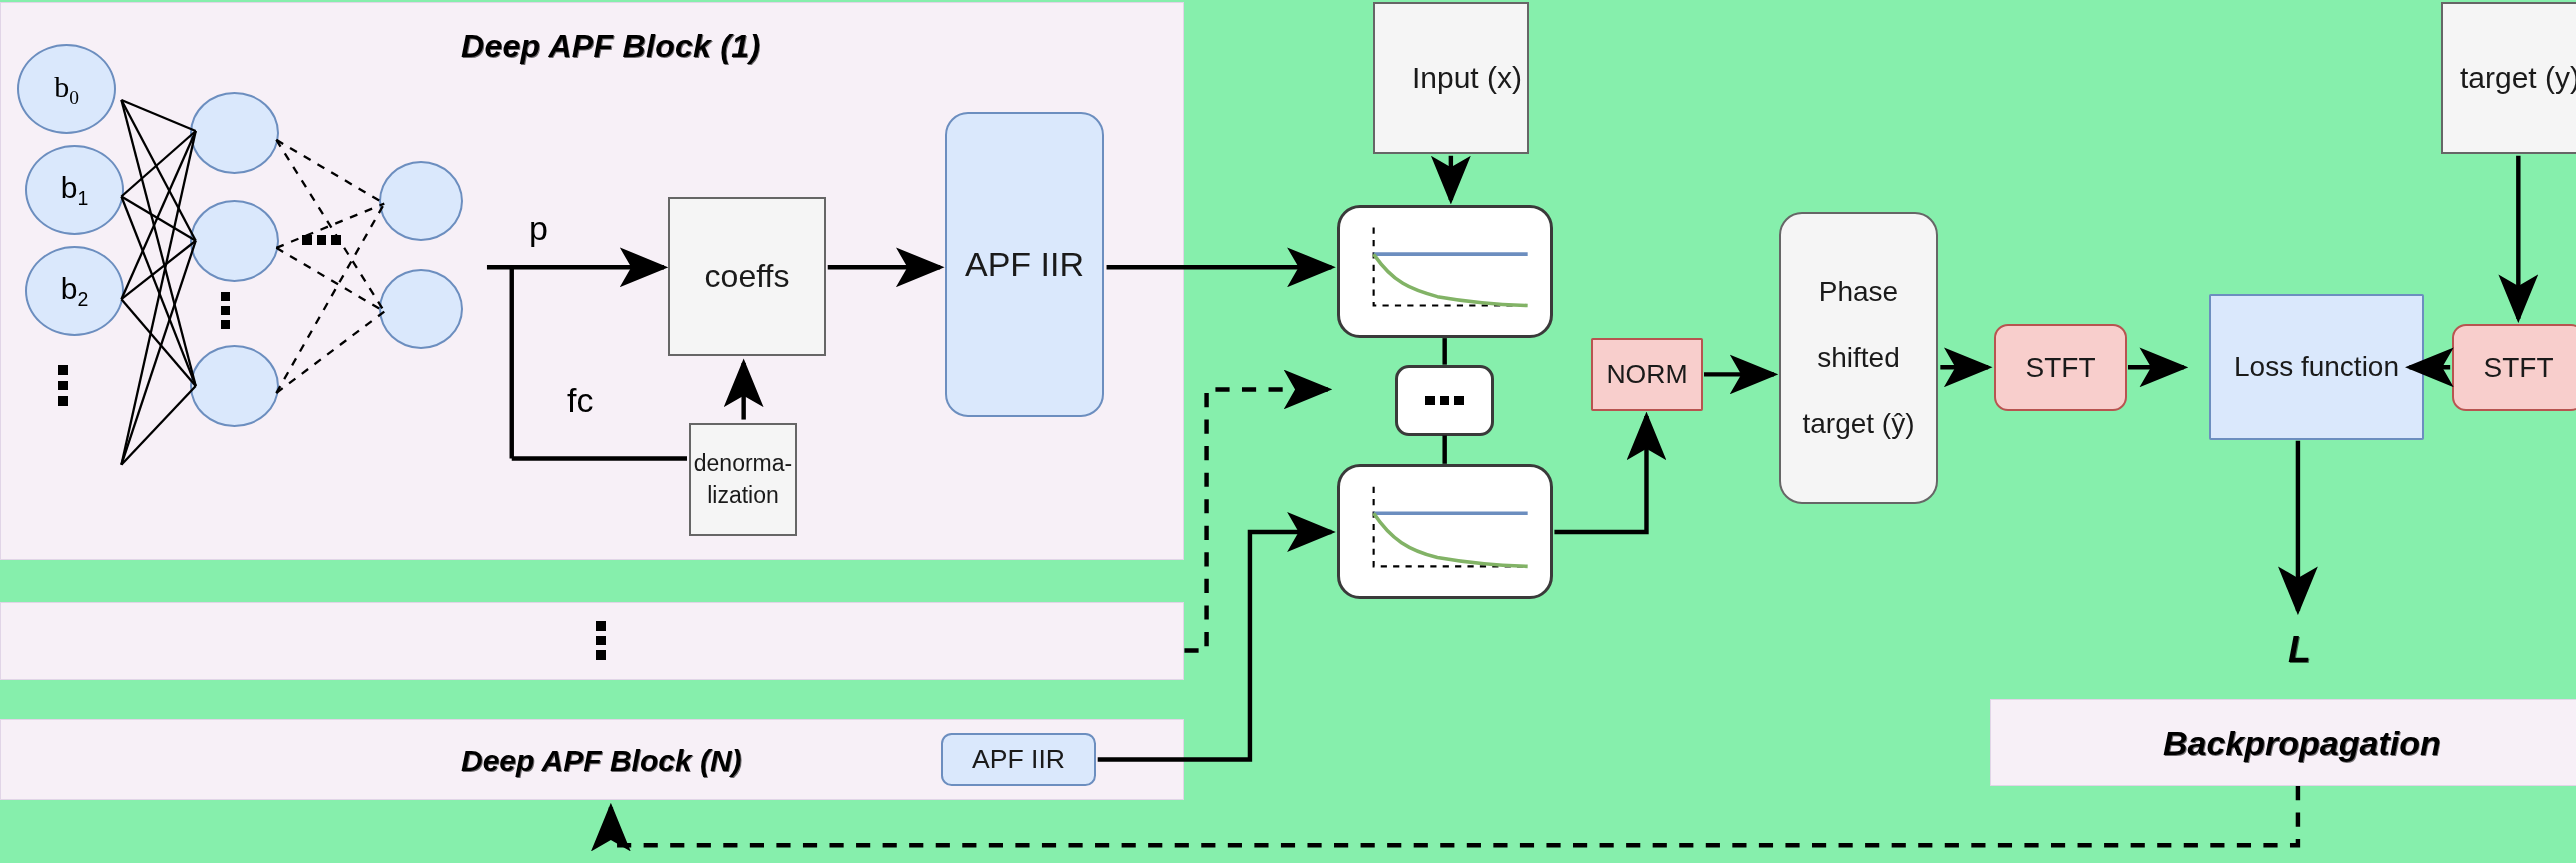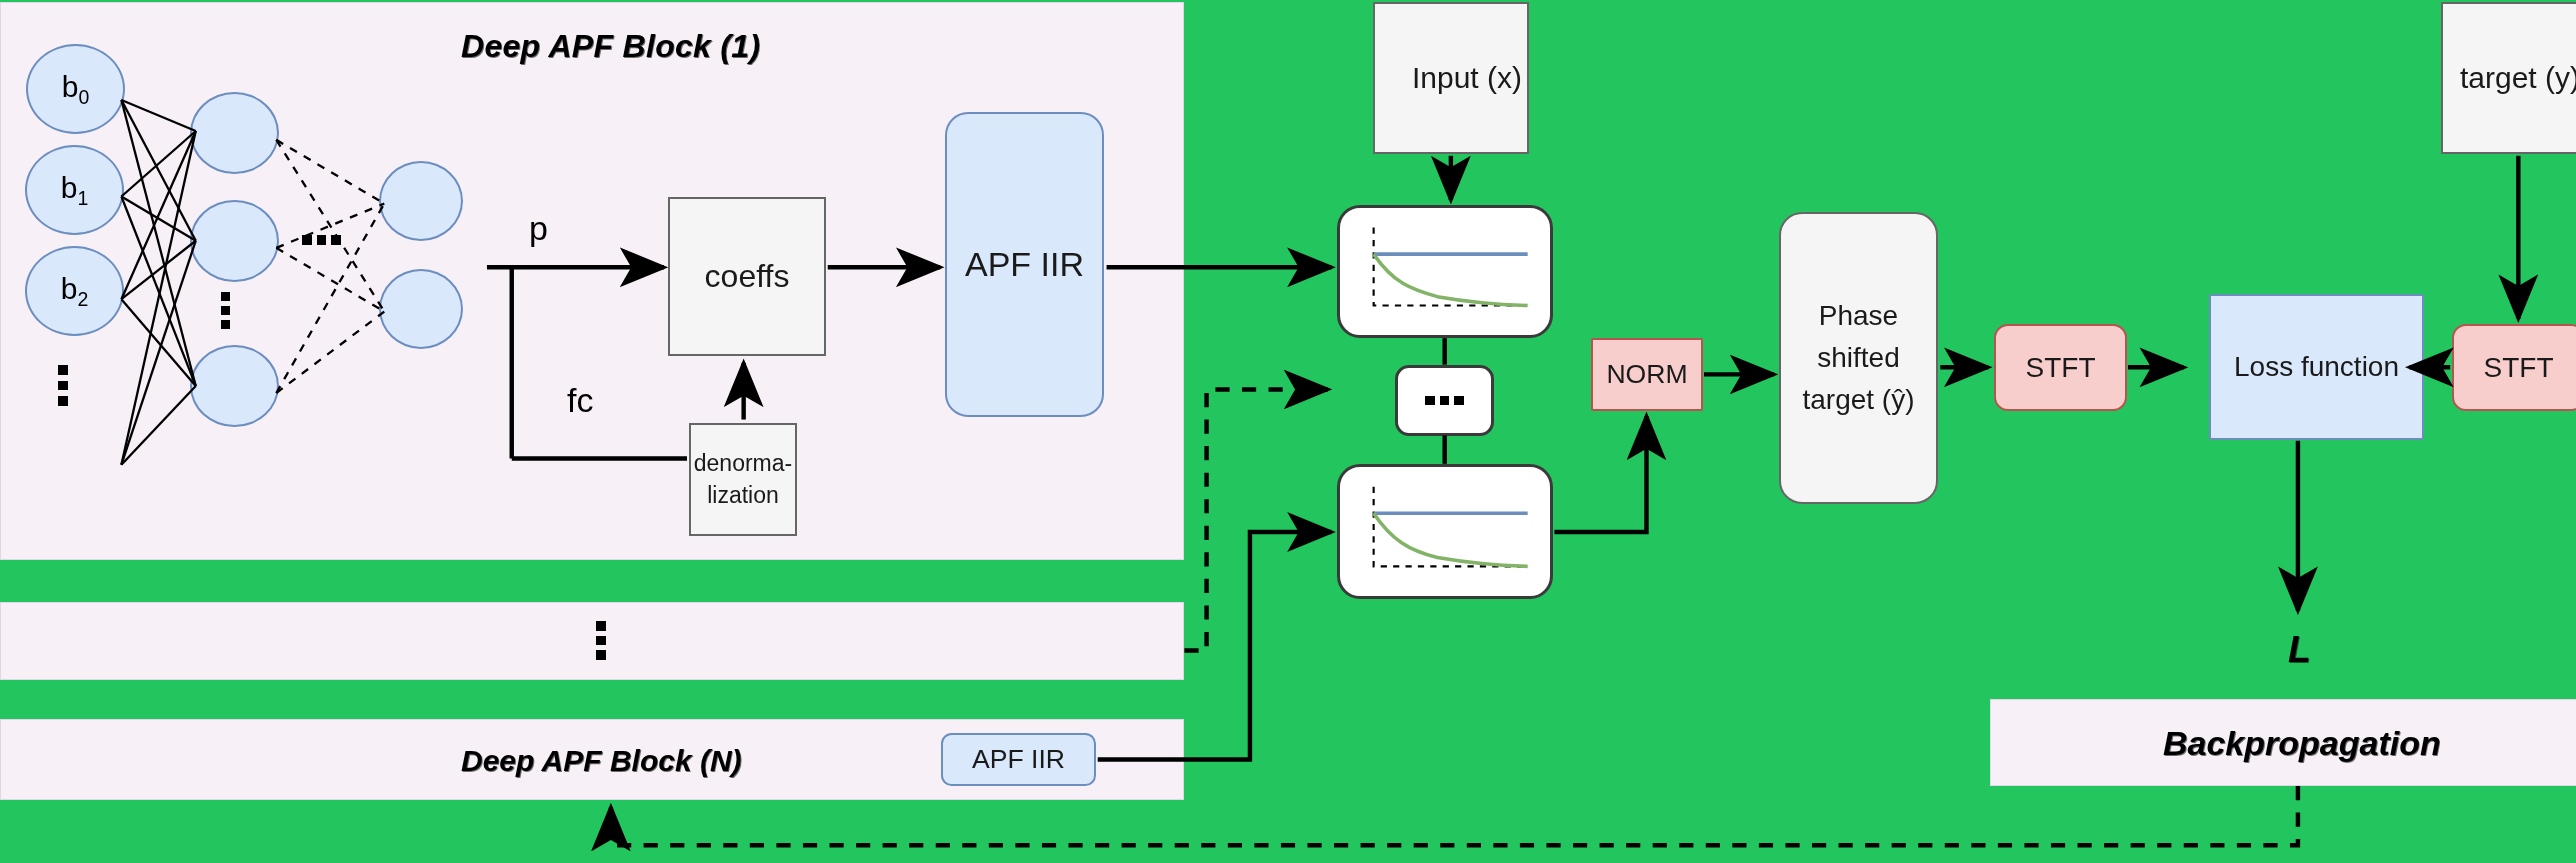--- a/index.html
+++ b/index.html
@@ -1,17 +1,17 @@
 <!DOCTYPE html>
 <html style="font-size:14px"><head>
 <meta charset="utf-8">
 <style>
   html,body{margin:0;padding:0;background:#ffffff;}
   body{width:2576px;height:863px;font-family:"Liberation Sans",sans-serif;}
-  #stage{position:relative;width:2576px;height:863px;overflow:hidden;background:#22c55e;}
+  #stage{position:relative;width:2576px;height:863px;overflow:hidden;background:#86efac;}
 
   .abs{position:absolute;box-sizing:border-box;}
 
   
   .block{background:#f7f0f7;border:1.8px solid #e1d5e7;}
   .block-title{
     font-weight:bold;font-style:italic;color:#000;
     text-shadow:0.9px 0.9px 0 rgba(0,0,0,.55);
     white-space:nowrap;
   }
@@ -60,21 +60,21 @@
 </style>
 </head>
 <body>
 
 <div id="stage">
 
   <div class="abs block" style="left:0px;top:1.8px;width:1184px;height:558px;"></div>
 
   <div class="abs block-title" style="left:461px;top:28px;font-size:32px;letter-spacing:0.3px;">Deep APF Block (1)</div>
 
-  <div class="abs neuron" style="left:26px;top:44px;width:99px;height:90px;">
+  <div class="abs neuron" style="left:17px;top:44px;width:99px;height:90px;font-family:Liberation Serif, serif;">
     <span>b<sub>0</sub></span>
   </div>
   <div class="abs neuron" style="left:25px;top:145px;width:99px;height:90px;">
     <span>b<sub>1</sub></span>
   </div>
   <div class="abs neuron" style="left:25px;top:246px;width:99px;height:90px;">
     <span>b<sub>2</sub></span>
   </div>
   <div class="abs vdots" style="left:58px;top:365px;width:10.6px;height:41px;">
     <i style="width:9.7px;height:9.7px;"></i>
@@ -156,21 +156,21 @@
       <path d="M38 52 L212 52" fill="none" stroke="#6c8ebf" stroke-width="4"></path>
       <path d="M38 52 C 58 82, 78 94, 110 102 C 150 109, 180 111, 212 112" fill="none" stroke="#82b366" stroke-width="4"></path>
     </svg>
   </div>
 
   <div class="abs redbox" style="left:1591px;top:338px;width:112px;height:73px;font-size:26.6px;border-radius:1.8px;">
     <span>NORM</span>
   </div>
 
   <div class="abs greybox rounded" style="left:1779px;top:212px;width:159px;height:292px;font-size:28px;line-height:1.5;
-              flex-direction:column;">
+              flex-direction:column;gap:24px;">
     <span>Phase</span>
     <span>shifted</span>
     <span>target (ŷ)</span>
   </div>
 
   <div class="abs redbox rounded" style="left:1994px;top:324px;width:133px;height:87px;font-size:28px;">
     <span>STFT</span>
   </div>
 
   <div class="abs bluebox" style="left:2189px;top:294px;width:215px;height:146px;font-size:28px;border-radius:1.8px;margin-left:20px;">

